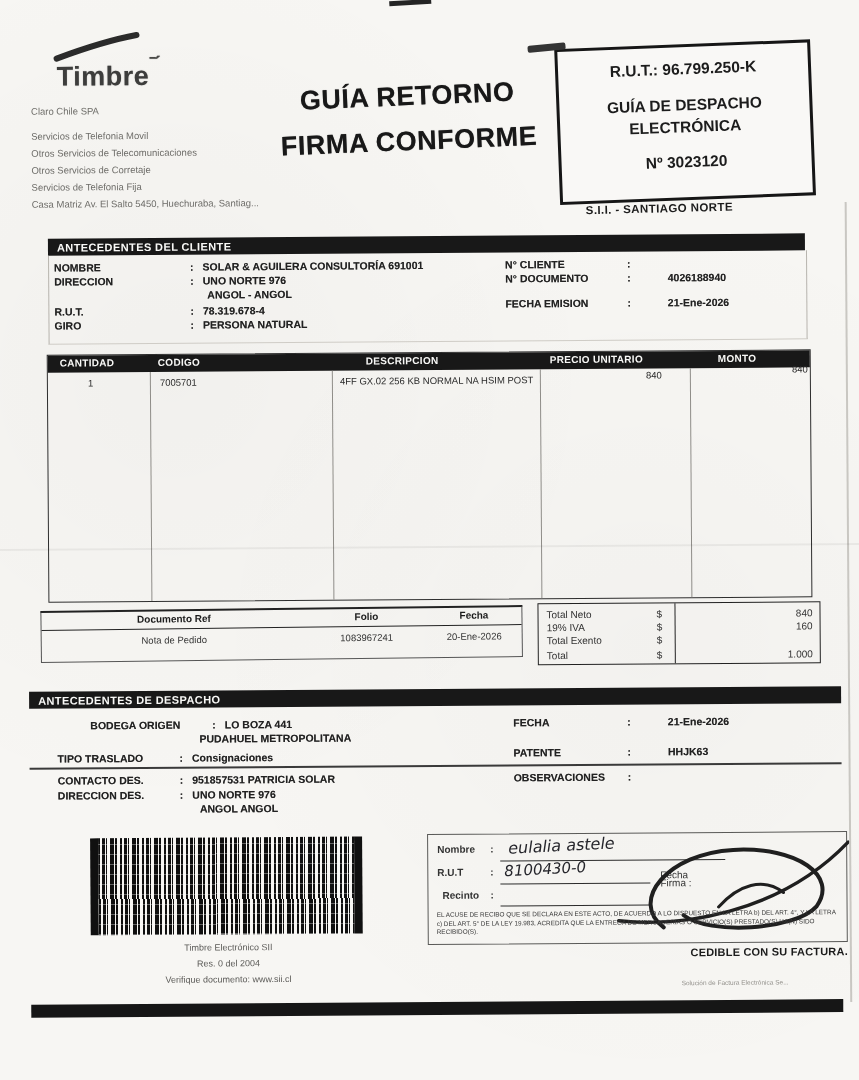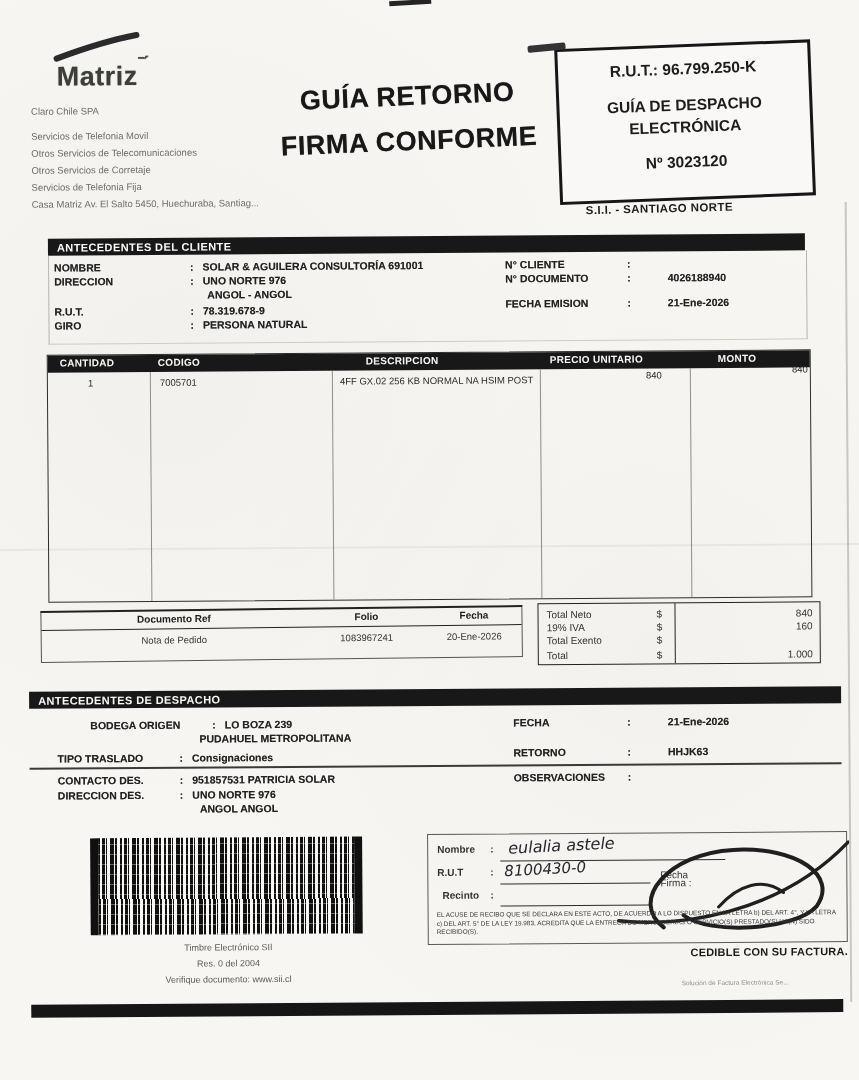--- a/index.html
+++ b/index.html
@@ -88,21 +88,21 @@
 <body>
 
 <div id="page">
 <div id="doc">
 
   <svg id="pen-mark" class="abs" width="95" height="40">
     <path d="M8 30 C 30 22, 60 12, 88 7" stroke="#2b2b2b" stroke-width="6" stroke-linecap="round" fill="none"></path>
   </svg>
 
   <div id="claro-logo" class="abs">
-    <span>Matriz</span><span class="spark">ˉˊ</span>
+    <span>Timbre</span><span class="spark">ˉˊ</span>
   </div>
   <div id="company-info" class="abs">
     <div class="first">Claro Chile SPA</div>
     <div>Servicios de Telefonia Movil</div>
     <div>Otros Servicios de Telecomunicaciones</div>
     <div>Otros Servicios de Corretaje</div>
     <div>Servicios de Telefonia Fija</div>
     <div>Casa Matriz Av. El Salto 5450, Huechuraba, Santiag...</div>
   </div>
 
@@ -135,21 +135,21 @@
     <span class="flabel" style="width:132px;">DIRECCION</span>
         <span class="colon">:</span>
         <span>UNO NORTE 976</span>
   </div>
   <div class="frow" style="left:209px;top:287px;">
     <span>ANGOL -  ANGOL</span>
   </div>
   <div class="frow" style="left:56px;top:303px;">
     <span class="flabel" style="width:132px;">R.U.T.</span>
         <span class="colon">:</span>
-        <span>78.319.678-9</span>
+        <span>78.319.678-4</span>
   </div>
   <div class="frow" style="left:56px;top:317px;">
     <span class="flabel" style="width:132px;">GIRO</span>
         <span class="colon">:</span>
         <span>PERSONA NATURAL</span>
   </div>
 
   <div class="frow" style="left:507px;top:259px;">
     <span class="flabel" style="width:118px;">N° CLIENTE</span>
         <span class="colon">:</span>
@@ -220,21 +220,21 @@
     </div>
   </div>
 
   <div id="dispatch-bar" class="abs barhdr">
     <span>ANTECEDENTES DE DESPACHO</span>
   </div>
 
   <div class="frow" style="left:56px;top:717px;">
     <span class="flabel" style="width:118px;padding-left:33px;">BODEGA ORIGEN</span>
         <span class="colon">:</span>
-        <span>LO BOZA 239</span>
+        <span>LO BOZA 441</span>
   </div>
   <div class="frow" style="left:198px;top:731px;">
     <span>PUDAHUEL   METROPOLITANA</span>
   </div>
   <div class="frow" style="left:56px;top:750px;">
     <span class="flabel" style="width:118px;">TIPO TRASLADO</span>
         <span class="colon">:</span>
         <span>Consignaciones</span>
   </div>
 
@@ -253,21 +253,21 @@
   <div class="frow" style="left:198px;top:801px;">
     <span>ANGOL   ANGOL</span>
   </div>
 
   <div class="frow" style="left:512px;top:717px;">
     <span class="flabel" style="width:110px;">FECHA</span>
         <span class="colon">:</span>
         <span style="margin-left:28px;">21-Ene-2026</span>
   </div>
   <div class="frow" style="left:512px;top:747px;">
-    <span class="flabel" style="width:110px;">RETORNO</span>
+    <span class="flabel" style="width:110px;">PATENTE</span>
         <span class="colon">:</span>
         <span style="margin-left:28px;">HHJK63</span>
   </div>
   <div class="frow" style="left:512px;top:772px;">
     <span class="flabel" style="width:110px;">OBSERVACIONES</span>
         <span class="colon">:</span>
         <span></span>
   </div>
 
   <div id="barcode" class="abs"></div>

